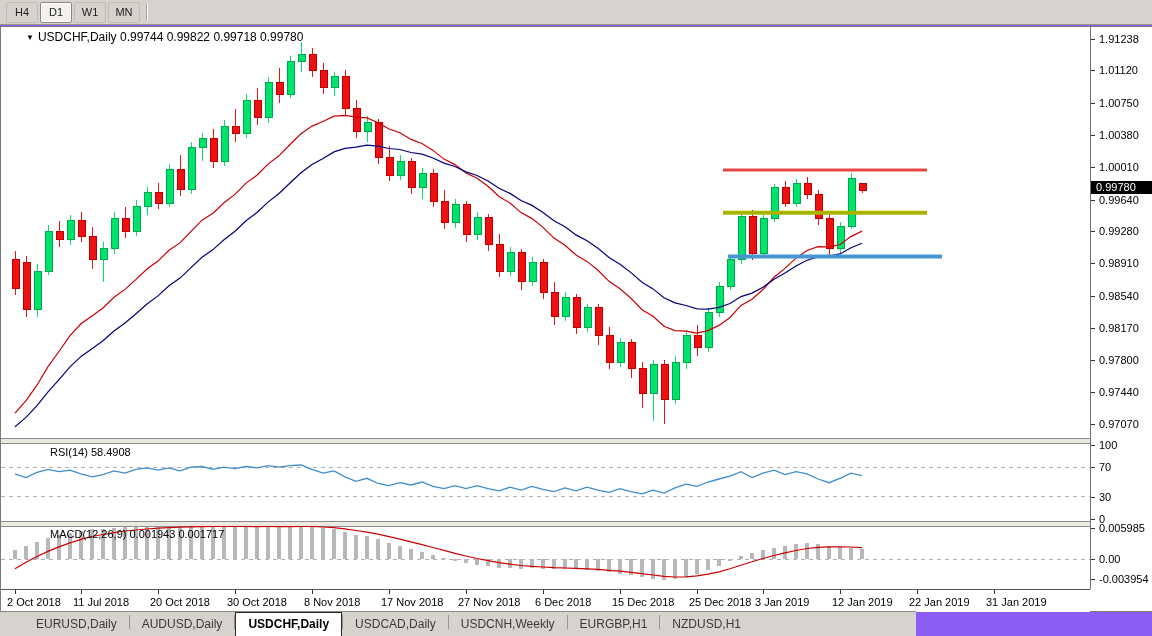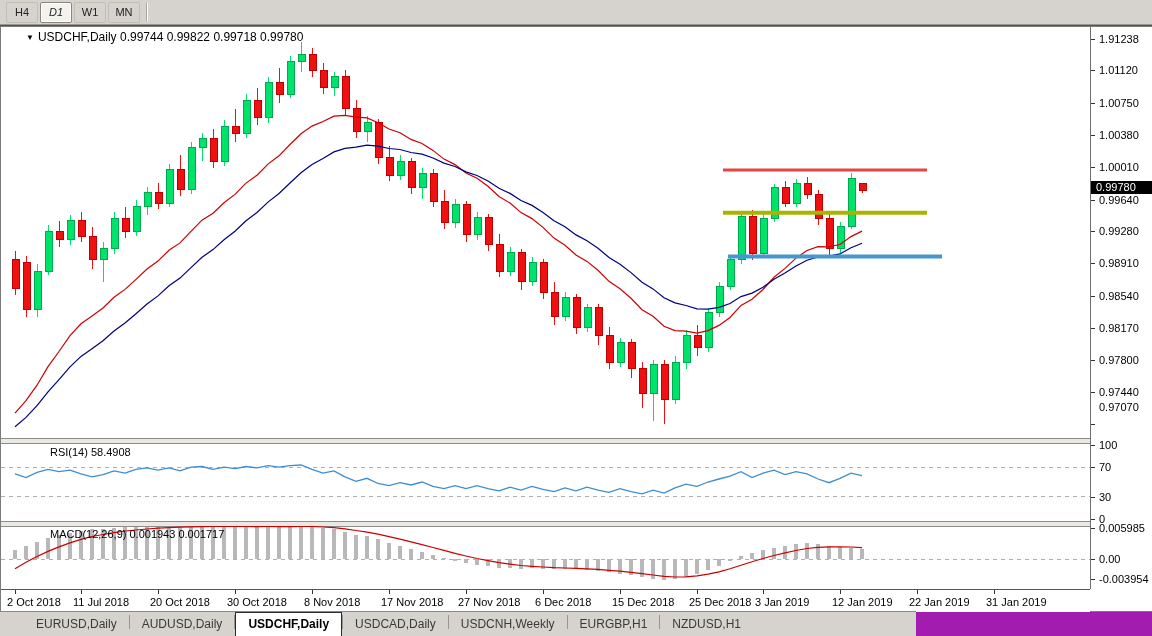--- a/index.html
+++ b/index.html
@@ -1,23 +1,23 @@
 <!DOCTYPE html>
 <html><head>
 <meta charset="utf-8">
 <style>
   html,body{margin:0;padding:0;background:#d6d3ce;}
-  .app{position:relative;width:1152px;height:636px;background:#a21caf;overflow:hidden;
+  .app{position:relative;width:1152px;height:636px;background:#8b5cf6;overflow:hidden;
        font-family:"Liberation Sans",sans-serif;font-size:11px;color:#000;}
   
   .toolbar{position:absolute;left:0;top:0;width:1152px;height:25px;background:#d6d3ce;
            border-bottom:1px solid #9a968f;display:flex;align-items:center;padding-left:6px;box-sizing:border-box;}
   .tb-btn{width:30px;height:19px;margin-right:2px;display:flex;align-items:center;justify-content:center;
           font-size:11px;color:#222;background:#d6d3ce;border:1px solid #c2beb6;border-radius:2px;cursor:default;}
-  .tb-btn.active{background:#f4f2ee;border:1px solid #8a867e;box-shadow:inset 0 0 0 1px #ffffff;font-style:italic;}
+  .tb-btn.active{background:#f4f2ee;border:1px solid #8a867e;box-shadow:inset 0 0 0 1px #ffffff;}
   .tb-sep{width:1px;height:18px;background:#a8a49c;border-right:1px solid #fff;margin-left:4px;}
   
   .chart-window{position:absolute;left:0;top:26px;width:1152px;height:584px;background:#fff;
                 border:1px solid #7b7b7b;box-sizing:content-box;}
   .chart-window svg{position:absolute;left:0;display:block;}
   #main-svg{top:0;}
   #rsi-svg{top:416px;}
   #macd-svg{top:499px;}
   .chart-title{position:absolute;left:5px;top:3px;font-size:12px;white-space:pre;margin-left:20px;}
   .chart-title .dd{font-size:8px;vertical-align:1px;margin-right:4px;}
@@ -364,21 +364,21 @@
         <div class="ax-label" style="top: 236px;">0.98910</div>
         <div class="ax-tick" style="top: 269px;"></div>
         <div class="ax-label" style="top: 269px;">0.98540</div>
         <div class="ax-tick" style="top: 301px;"></div>
         <div class="ax-label" style="top: 301px;">0.98170</div>
         <div class="ax-tick" style="top: 333px;"></div>
         <div class="ax-label" style="top: 333px;">0.97800</div>
         <div class="ax-tick" style="top: 365px;"></div>
         <div class="ax-label" style="top: 365px;">0.97440</div>
         <div class="ax-tick" style="top: 397px;"></div>
-        <div class="ax-label" style="top: 380px;">0.97070</div>
+        <div class="ax-label" style="top: 397px;">0.97070</div>
         <div class="ax-tick" style="top: 418px;"></div>
         <div class="ax-label" style="top: 418px;">100</div>
         <div class="ax-tick" style="top: 440px;"></div>
         <div class="ax-label" style="top: 440px;">70</div>
         <div class="ax-tick" style="top: 470px;"></div>
         <div class="ax-label" style="top: 470px;">30</div>
         <div class="ax-tick" style="top: 492px;"></div>
         <div class="ax-label" style="top: 492px;">0</div>
         <div class="ax-tick" style="top: 501px;"></div>
         <div class="ax-label" style="top: 501px;">0.005985</div>

